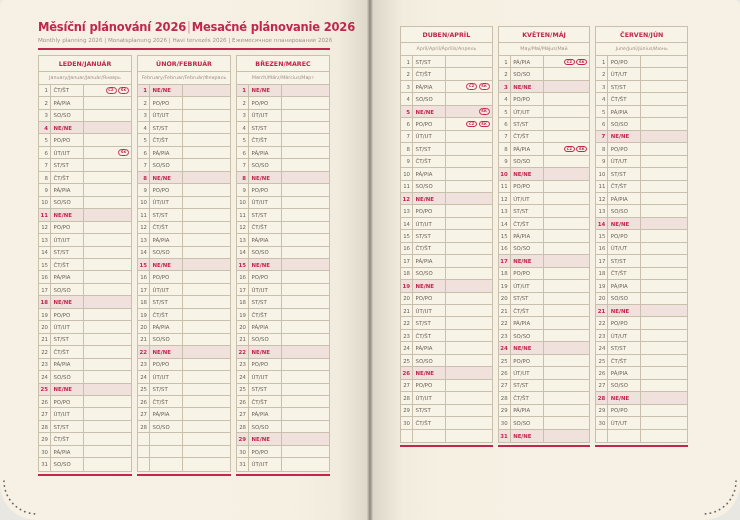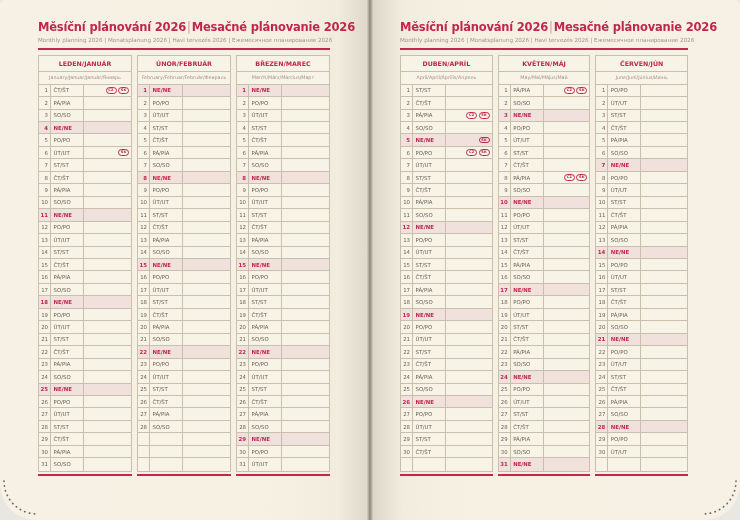--- a/index.html
+++ b/index.html
@@ -583,25 +583,20 @@
                 <div class="c-num">31</div>
                 <div class="c-day">ÚT/UT</div>
                 <div class="c-notes"></div>
               </div>
             </div>
           </div>
         </div>
     </div>
 
     <div class="page right">
-      <div class="hdr">
-        <div class="title"><span>Měsíční plánování 2026</span><span class="tdiv">|</span><span>Mesačné plánovanie 2026</span></div>
-        <div class="subtitle">Monthly planning 2026 | Monatsplanung 2026 | Havi tervezés 2026 | Ежемесячное планирование 2026</div>
-        <div class="rule"></div>
-      </div>
       <div class="cols" id="right-cols">
           <div class="month">
             <div class="m-name">DUBEN/APRÍL</div>
             <div class="m-langs">April/April/Április/Апрель</div>
             <div class="m-body">
               <div class="m-row">
                 <div class="c-num">1</div>
                 <div class="c-day">ST/ST</div>
                 <div class="c-notes"></div>
               </div>

